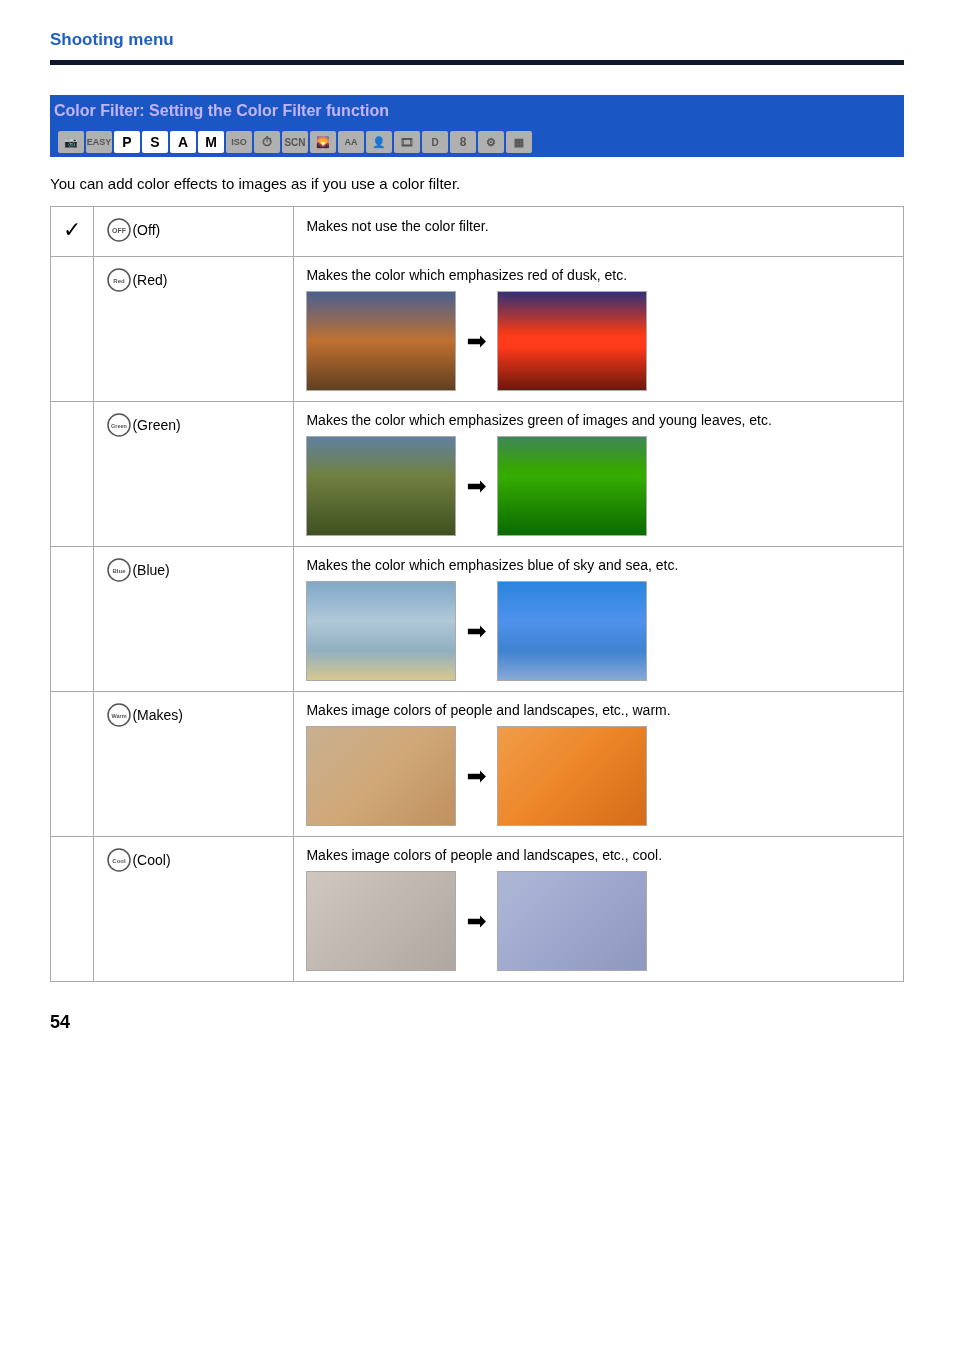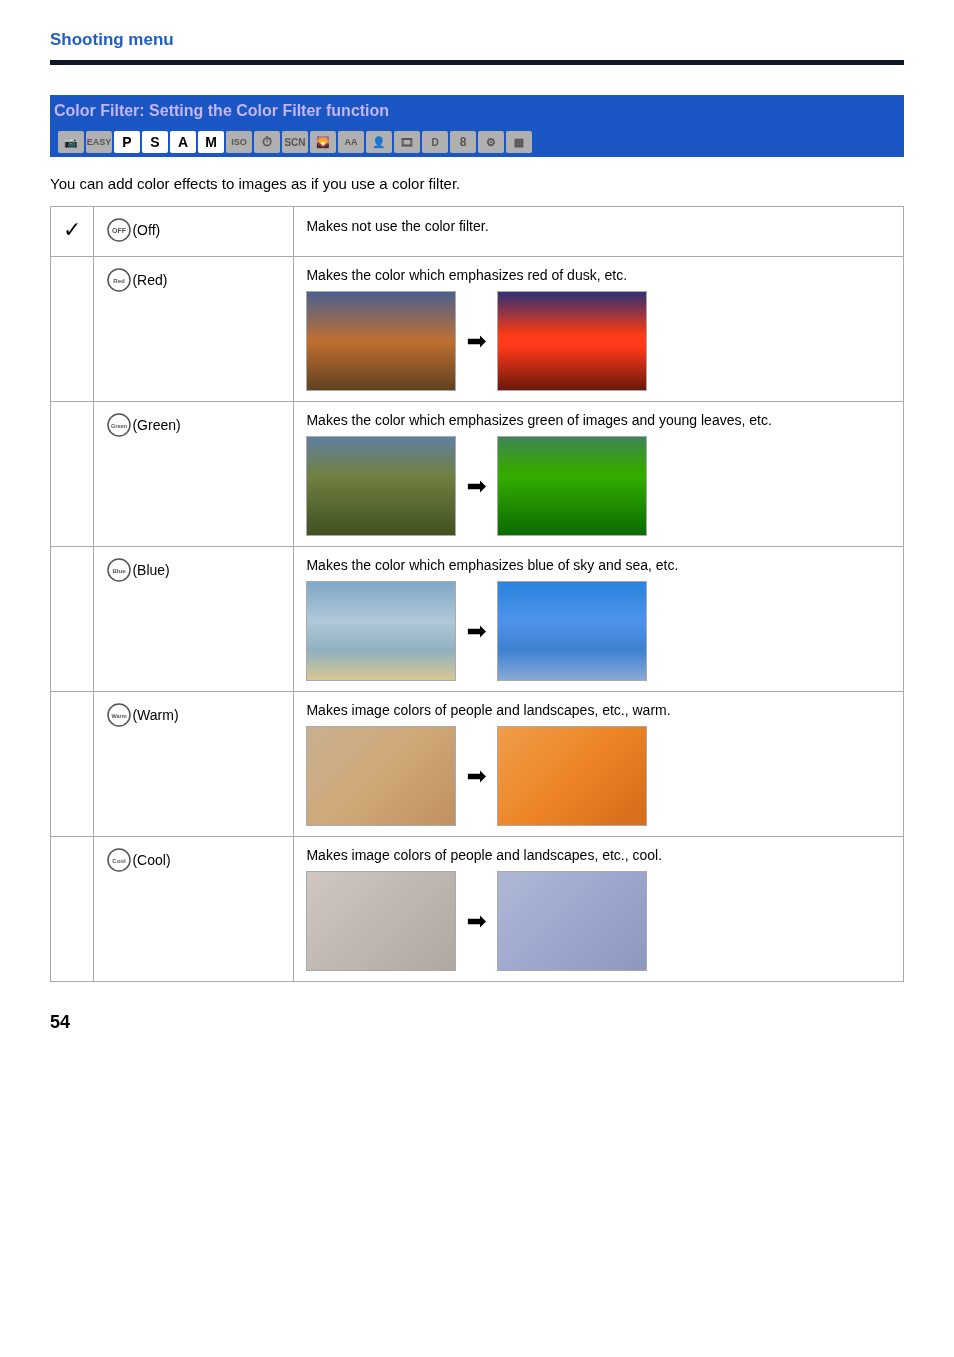--- a/index.html
+++ b/index.html
@@ -293,21 +293,21 @@
     </tr>
 
     <tr>
       <td class="col-check"></td>
       <td class="col-name">
         <div class="icon-wrap">
           <svg class="svg-icon" viewBox="0 0 26 26">
             <circle cx="13" cy="13" r="11" fill="none" stroke="#555" stroke-width="1.5"></circle>
             <text x="13" y="16" text-anchor="middle" font-size="5.5" fill="#555" font-weight="bold">Warm</text>
           </svg>
-          <span>(Warm)</span>
+          <span>(Makes)</span>
         </div>
       </td>
       <td class="col-desc">
         <div class="desc-text">Makes image colors of people and landscapes, etc., warm.</div>
         <div class="image-row">
           <div class="fake-img child-before"></div>
           <span class="arrow-right">➡</span>
           <div class="fake-img child-after"></div>
         </div>
       </td>

